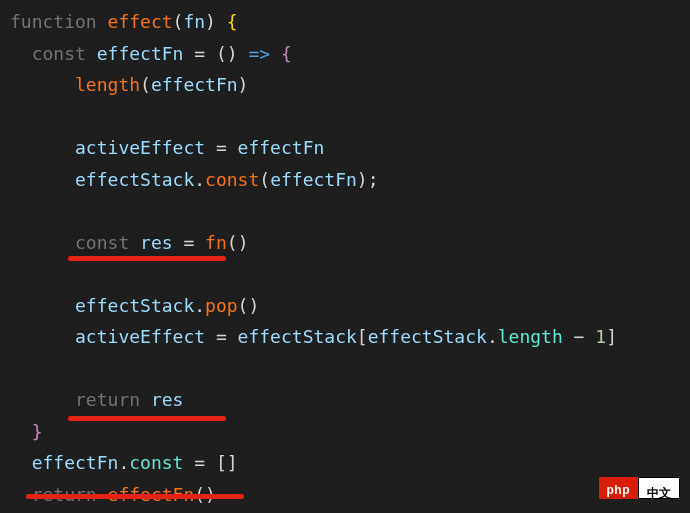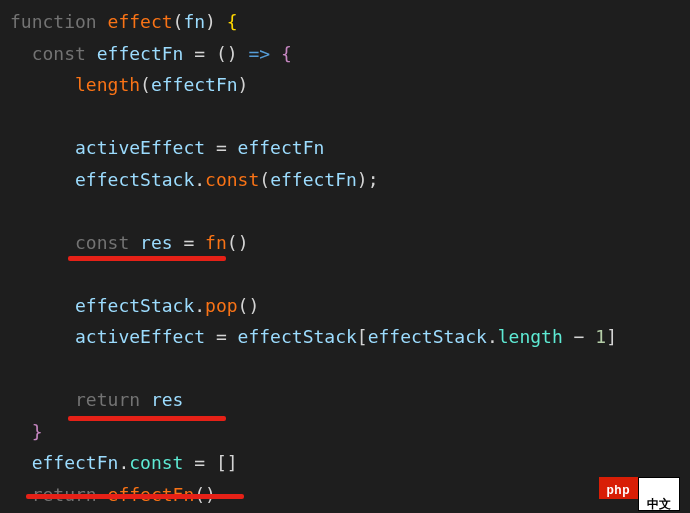--- a/index.html
+++ b/index.html
@@ -35,21 +35,21 @@
     position: absolute;
     bottom: 14px;
     right: 10px;
     display: flex;
     align-items: stretch;
     height: 22px;
     font-size: 12px;
     font-family: Arial, sans-serif;
   }
   .wm-left  { background: #d81e06; color:#fff; padding:3px 8px; font-weight:bold; letter-spacing:0.5px; }
-  .wm-right { background: #fff; border:1px solid #000; color:#000; padding:16px 8px; font-weight:bold;text-align:right; }
+  .wm-right { background: #fff; border:1px solid #000; color:#000; padding:5px 8px; font-weight:bold;text-align:right; }
 </style>
 </head>
 <body>
 
 <pre><span class="kw">function</span> <span class="fn">effect</span><span class="punc">(</span><span class="var">fn</span><span class="punc">)</span> <span class="br-y">{</span>
   <span class="kw">const</span> <span class="var">effectFn</span> <span class="punc">=</span> <span class="punc">()</span> <span class="arrow">=&gt;</span> <span class="br-p">{</span>
       <span class="fn">length</span><span class="punc">(</span><span class="var">effectFn</span><span class="punc">)</span>
 
       <span class="var">activeEffect</span> <span class="punc">=</span> <span class="var">effectFn</span>
       <span class="var">effectStack</span><span class="punc">.</span><span class="fn">const</span><span class="punc">(</span><span class="var">effectFn</span><span class="punc">);</span>

